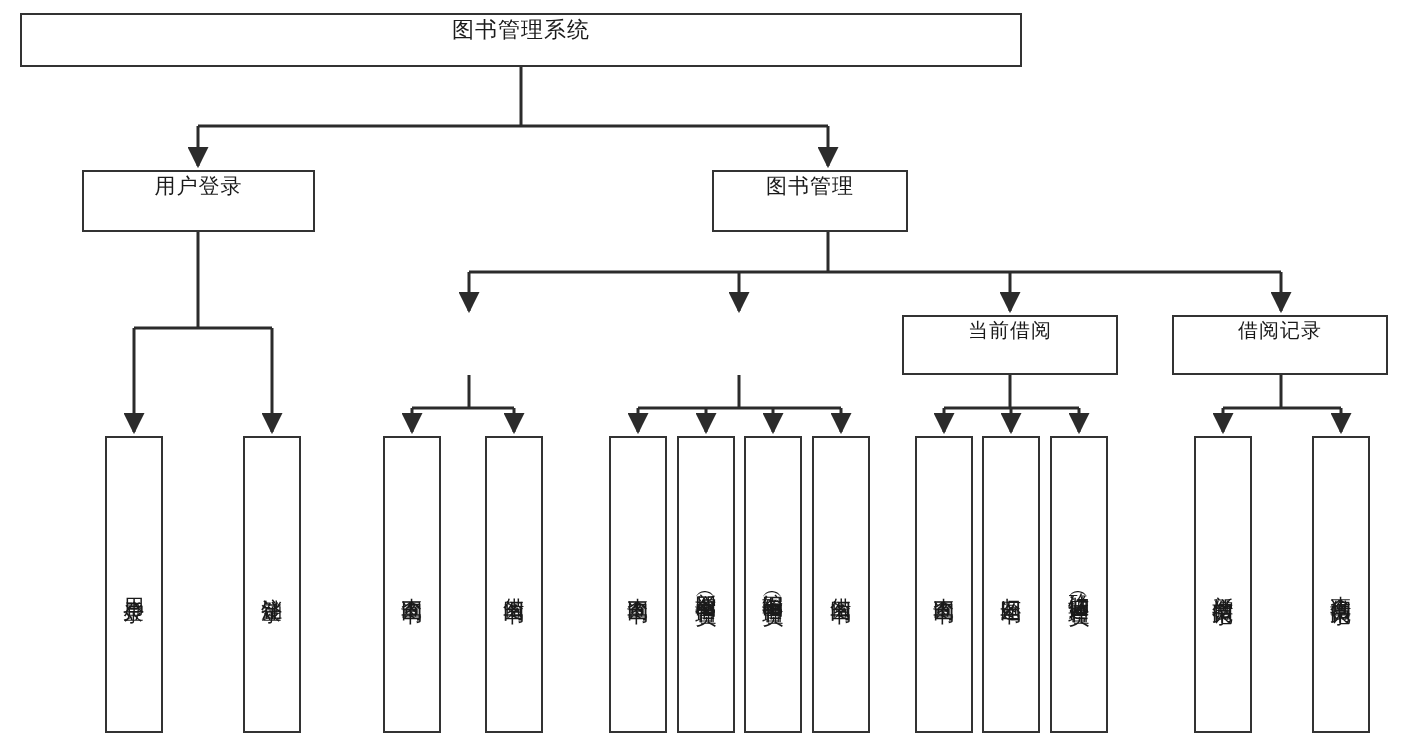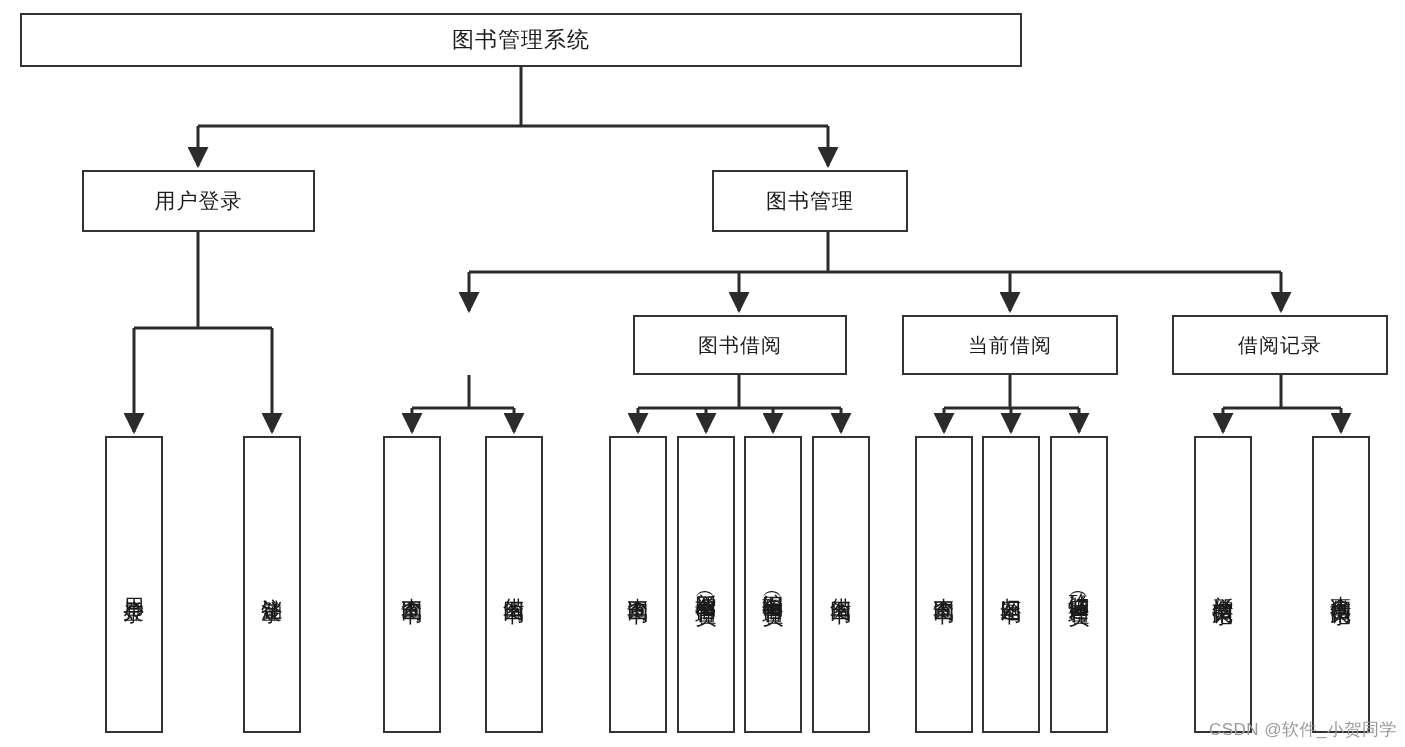--- a/index.html
+++ b/index.html
@@ -24,21 +24,21 @@
     width: 1405px;
     height: 747px;
     pointer-events: none;
   }
   .node {
     position: absolute;
     box-sizing: border-box;
     background: #ffffff;
     border: 2px solid #333333;
     display: flex;
-    align-items: center;
+    align-items: flex-start;
     justify-content: center;
     color: #1a1a1a;
   }
   .node-h {
     font-size: 21px;
     letter-spacing: 1px;
     white-space: nowrap;
   }
   .node.root { font-size: 22px; }
   .node.level2 { font-size: 21px; }
@@ -134,23 +134,20 @@
     <span>图书管理系统</span>
   </div>
 
   <div class="node level2 node-h" style="left:82px; top:170px; width:233px; height:62px;">
     <span>用户登录</span>
   </div>
   <div class="node level2 node-h" style="left:712px; top:170px; width:196px; height:62px;">
     <span>图书管理</span>
   </div>
 
-  <div class="node level3 node-h" style="left:633px; top:315px; width:214px; height:60px;">
-    <span>图书借阅</span>
-  </div>
   <div class="node level3 node-h" style="left:902px; top:315px; width:216px; height:60px;">
     <span>当前借阅</span>
   </div>
   <div class="node level3 node-h" style="left:1172px; top:315px; width:216px; height:60px;">
     <span>借阅记录</span>
   </div>
 
   <div class="leaf" style="left:105px; top:436px; width:58px; height:297px;">
     <span class="leaf-label">用户登录</span>
   </div>
@@ -188,14 +185,13 @@
     <span class="leaf-label">确认归还（管理员）</span>
   </div>
 
   <div class="leaf" style="left:1194px; top:436px; width:58px; height:297px;">
     <span class="leaf-label">新增借阅记录</span>
   </div>
   <div class="leaf" style="left:1312px; top:436px; width:58px; height:297px;">
     <span class="leaf-label">查询借阅记录</span>
   </div>
 
-  <div id="watermark">CSDN @软件_小贺同学</div>
 </div>
 
 </body></html>

